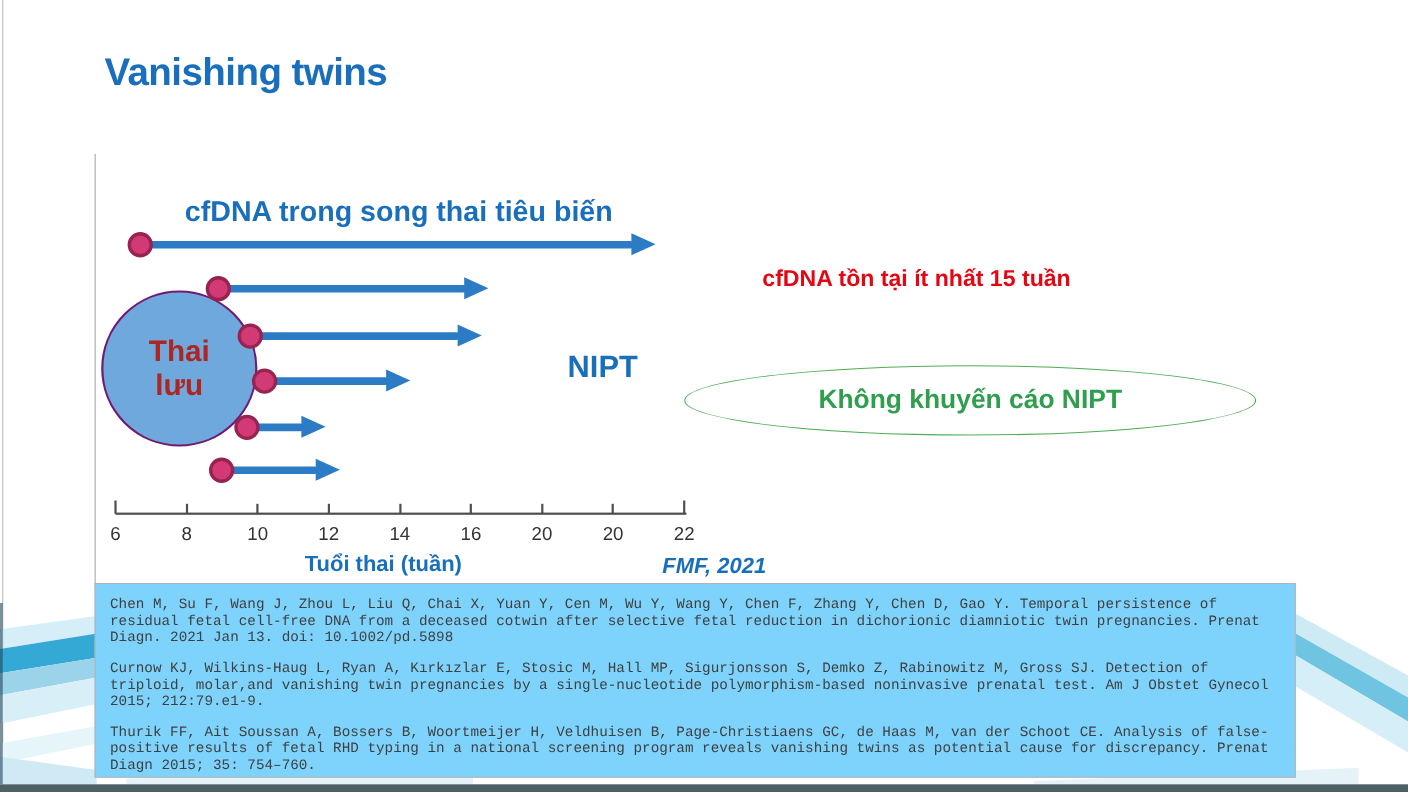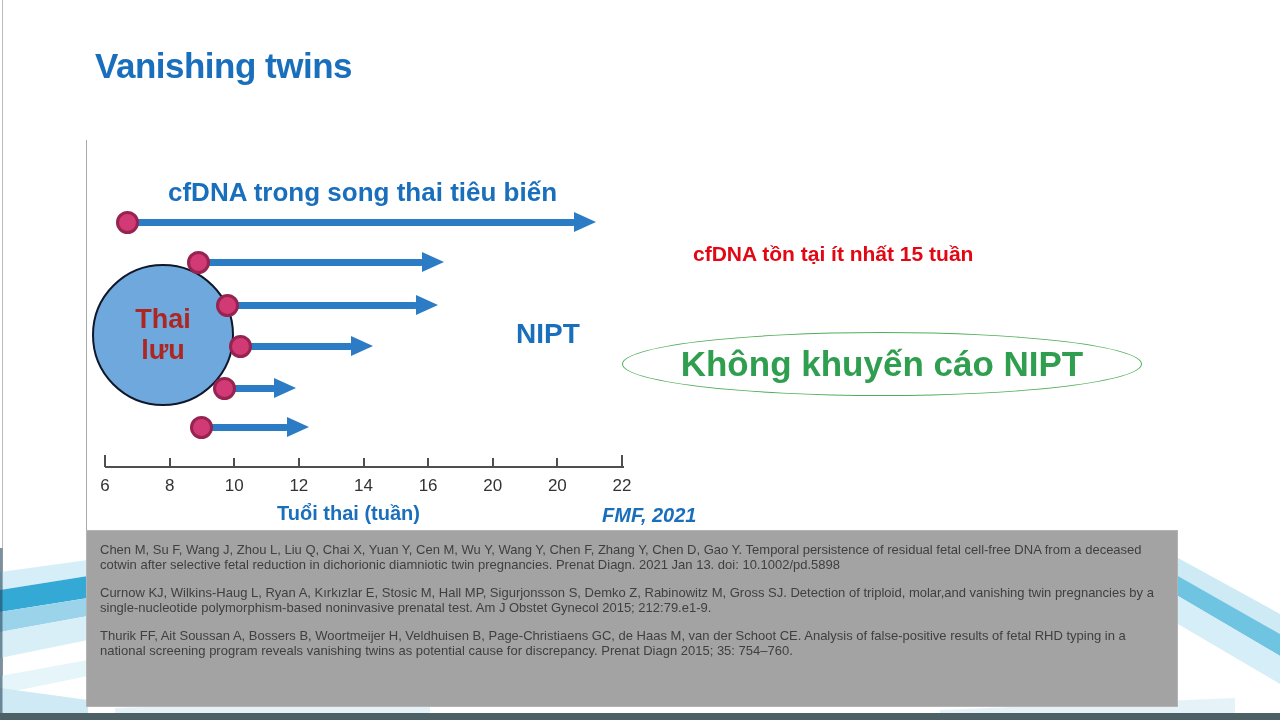--- a/index.html
+++ b/index.html
@@ -8,42 +8,42 @@
     background:#ffffff;
     font-family:"Liberation Sans","DejaVu Sans",sans-serif;
   }
   .abs{position:absolute;}
   .slide-title{left:95px;top:46px;font-size:35px;font-weight:bold;color:#1a6fbd;letter-spacing:-0.5px;}
   .left-edge-line{left:2px;top:0;width:1px;height:720px;background:#b4bdc1;}
   .chart-vline{left:86px;top:140px;width:1px;height:392px;background:#a9a9a9;}
   .chart-title{left:168px;top:148px;font-size:26px;font-weight:bold;color:#1a6fbd;margin-top:29px;}
   .demise-circle{
     left:92px;top:264px;width:138px;height:138px;border-radius:50%;
-    background:#6fa8dc;border:2px solid #0f172a;z-index:1;
+    background:#6fa8dc;border:2px solid #701a75;z-index:1;
     display:flex;flex-direction:column;align-items:center;justify-content:center;
     color:#ae2621;font-weight:bold;font-size:27px;line-height:1.15;text-align:center;
   }
   .arrow-shaft{position:absolute;height:7px;background:#2b7cc4;border-radius:3px;z-index:2;}
   .arrow-head{position:absolute;width:0;height:0;border-top:10px solid transparent;
     border-bottom:10px solid transparent;border-left:22px solid #2b7cc4;z-index:2;}
   .dot{position:absolute;width:17px;height:17px;border-radius:50%;
     background:#d13a74;border:3px solid #962350;z-index:3;}
   .nipt-label{left:516px;top:318px;font-size:28px;font-weight:bold;color:#1a6fbd;}
   .axis-line{left:105px;top:466px;width:519px;height:2px;background:#4f4f4f;}
   .axis-tick{position:absolute;width:2px;background:#4f4f4f;}
   .axis-tick-label{position:absolute;top:476px;width:44px;text-align:center;
     font-size:17px;color:#333333;}
   .axis-label{left:277px;top:502px;font-size:20px;font-weight:bold;color:#1a6fbd;}
   .source-label{left:602px;top:504px;font-size:20px;font-weight:bold;font-style:italic;color:#1a6fbd;text-align:right;}
   .red-note{left:693px;top:242px;font-size:21px;font-weight:bold;color:#e30613;}
   .green-ellipse{left:622px;top:332px;width:518px;height:62px;border:1.5px solid #4fae57;
     border-radius:50%;display:flex;align-items:center;justify-content:center;background:transparent;}
-  .green-note{font-size:35px;font-weight:bold;color:#2f9e4f;}
+  .green-note{font-size:24px;font-weight:bold;color:#2f9e4f;}
   .refs-panel{left:86px;top:530px;width:1092px;height:177px;border:1px solid #b3b3b3;
-    background:#a3a3a3;z-index:4;box-sizing:border-box;padding:11px 14px 0 13px;}
+    background:#7dd3fc;z-index:4;box-sizing:border-box;padding:11px 14px 0 13px;font-family:Liberation Mono, monospace;}
   .refs-panel p{margin:0 0 13px 0;font-size:13px;line-height:15px;color:#3f3f3f;}
   .footer-bar{left:0;top:713px;width:1280px;height:7px;background:#4d6066;z-index:5;}
   .wave{z-index:0;}
 </style>
 </head>
 <body>
 
 <div class="abs left-edge-line"></div>
 
 <svg class="abs wave" style="left:0;top:548px;" width="88" height="165" viewBox="0 0 88 165">

